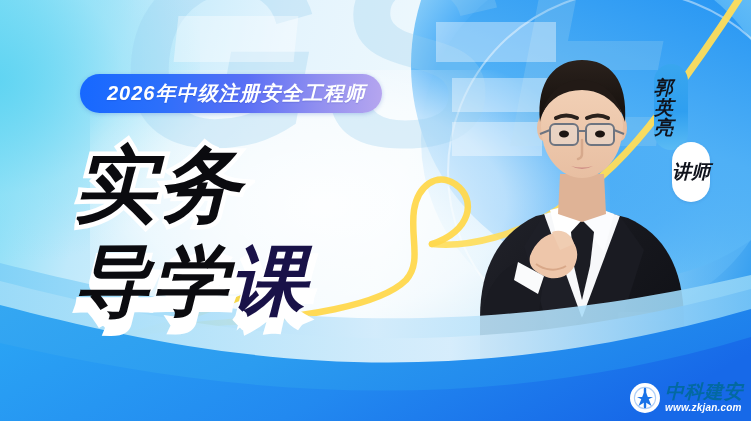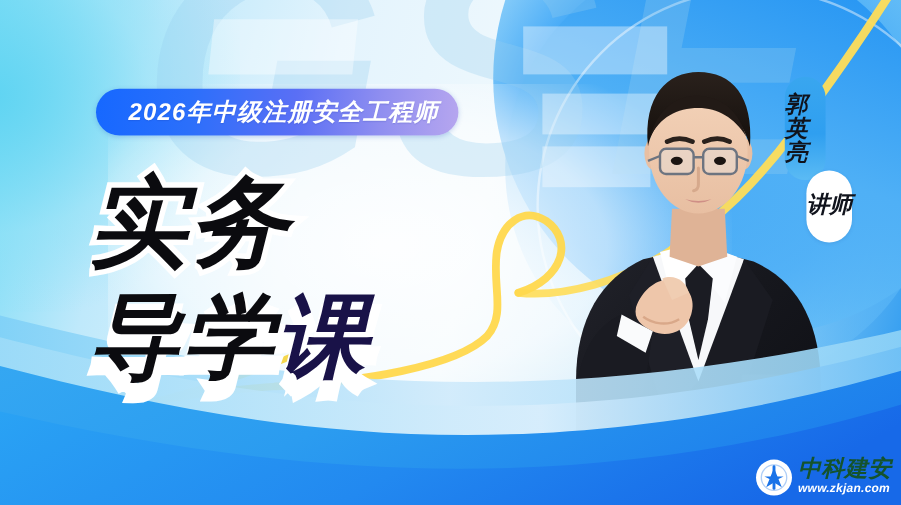--- a/index.html
+++ b/index.html
@@ -121,21 +121,21 @@
   #logo{
     position:absolute;right:8px;bottom:8px;
     display:flex;align-items:center;gap:5px;
   }
   #logo-mark{
     width:30px;height:30px;border-radius:50%;background:#ffffff;
     display:flex;align-items:center;justify-content:center;flex:none;
   }
   #logo-text{display:flex;flex-direction:column;align-items:flex-start;line-height:1;}
   #logo-name{
-    color:#14532d;font-size:19px;font-weight:bold;letter-spacing:0.5px;
+    color:#0369a1;font-size:19px;font-weight:bold;letter-spacing:0.5px;
     font-family:"DejaVu Sans","Liberation Sans",sans-serif;
   }
   #logo-url{
     color:#ffffff;font-size:10px;font-weight:bold;letter-spacing:0.2px;margin-top:2px;
     font-family:"Liberation Sans",sans-serif;
   }
 </style>
 </head>
 <body>
 

